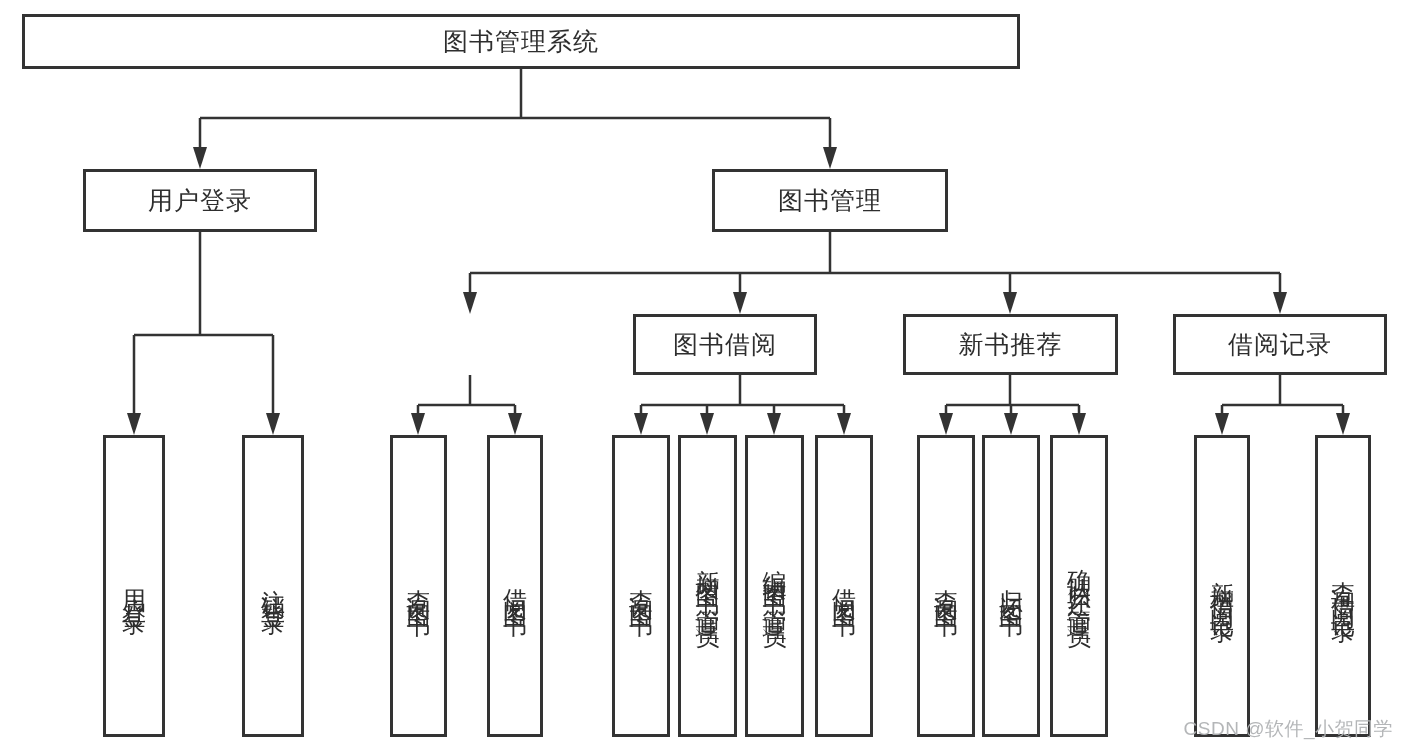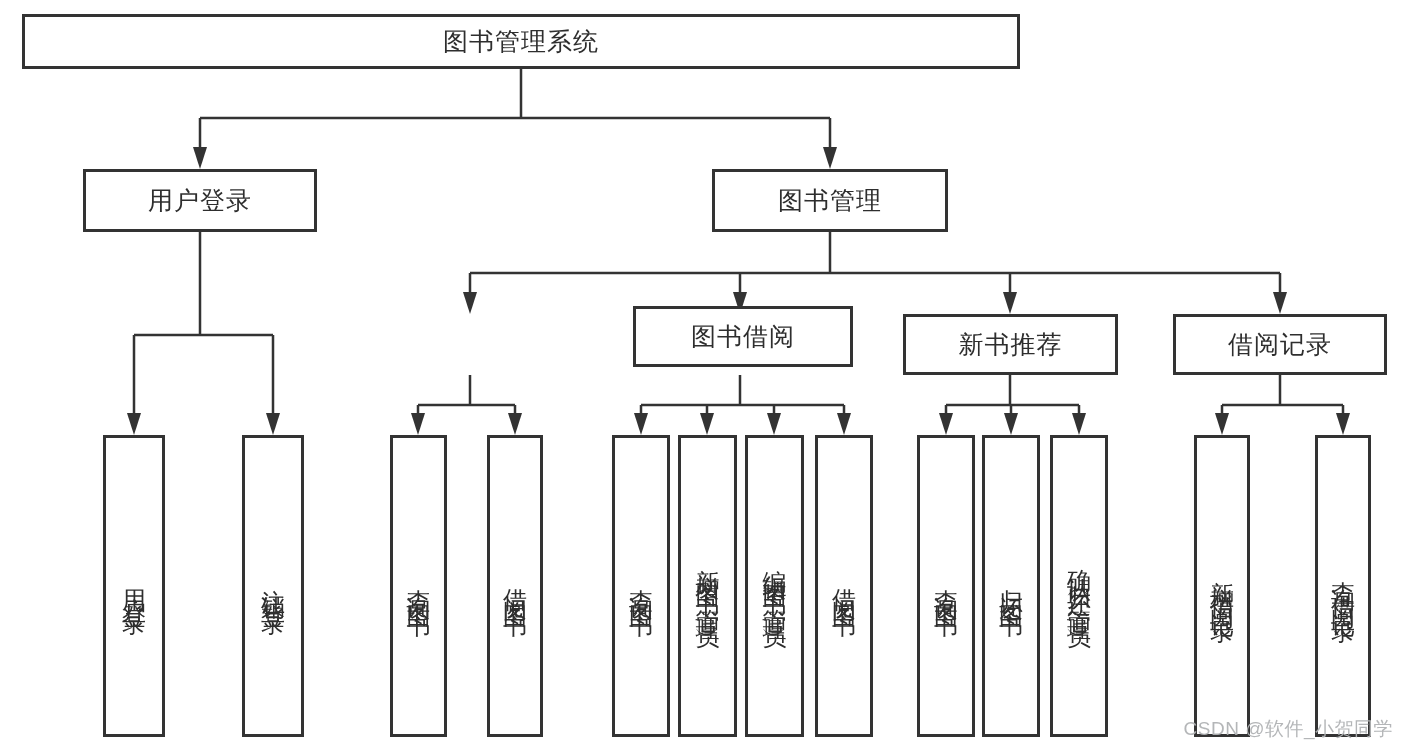--- a/index.html
+++ b/index.html
@@ -96,21 +96,21 @@
     <span>图书管理系统</span>
   </div>
 
   <div class="box h-box" style="left:83px; top:169px; width:234px; height:63px;">
     <span>用户登录</span>
   </div>
   <div class="box h-box" style="left:712px; top:169px; width:236px; height:63px;text-align:center;">
     <span>图书管理</span>
   </div>
 
-  <div class="box h-box" style="left:633px; top:306px; width:220px; height:61px;">
+  <div class="box h-box" style="left:633px; top:314px; width:184px; height:61px;">
     <span>图书借阅</span>
   </div>
   <div class="box h-box" style="left:903px; top:314px; width:215px; height:61px;">
     <span>新书推荐</span>
   </div>
   <div class="box h-box" style="left:1173px; top:314px; width:214px; height:61px;">
     <span>借阅记录</span>
   </div>
 
   <div class="box v-box" style="left:103px; top:435px; width:62px; height:302px;">

